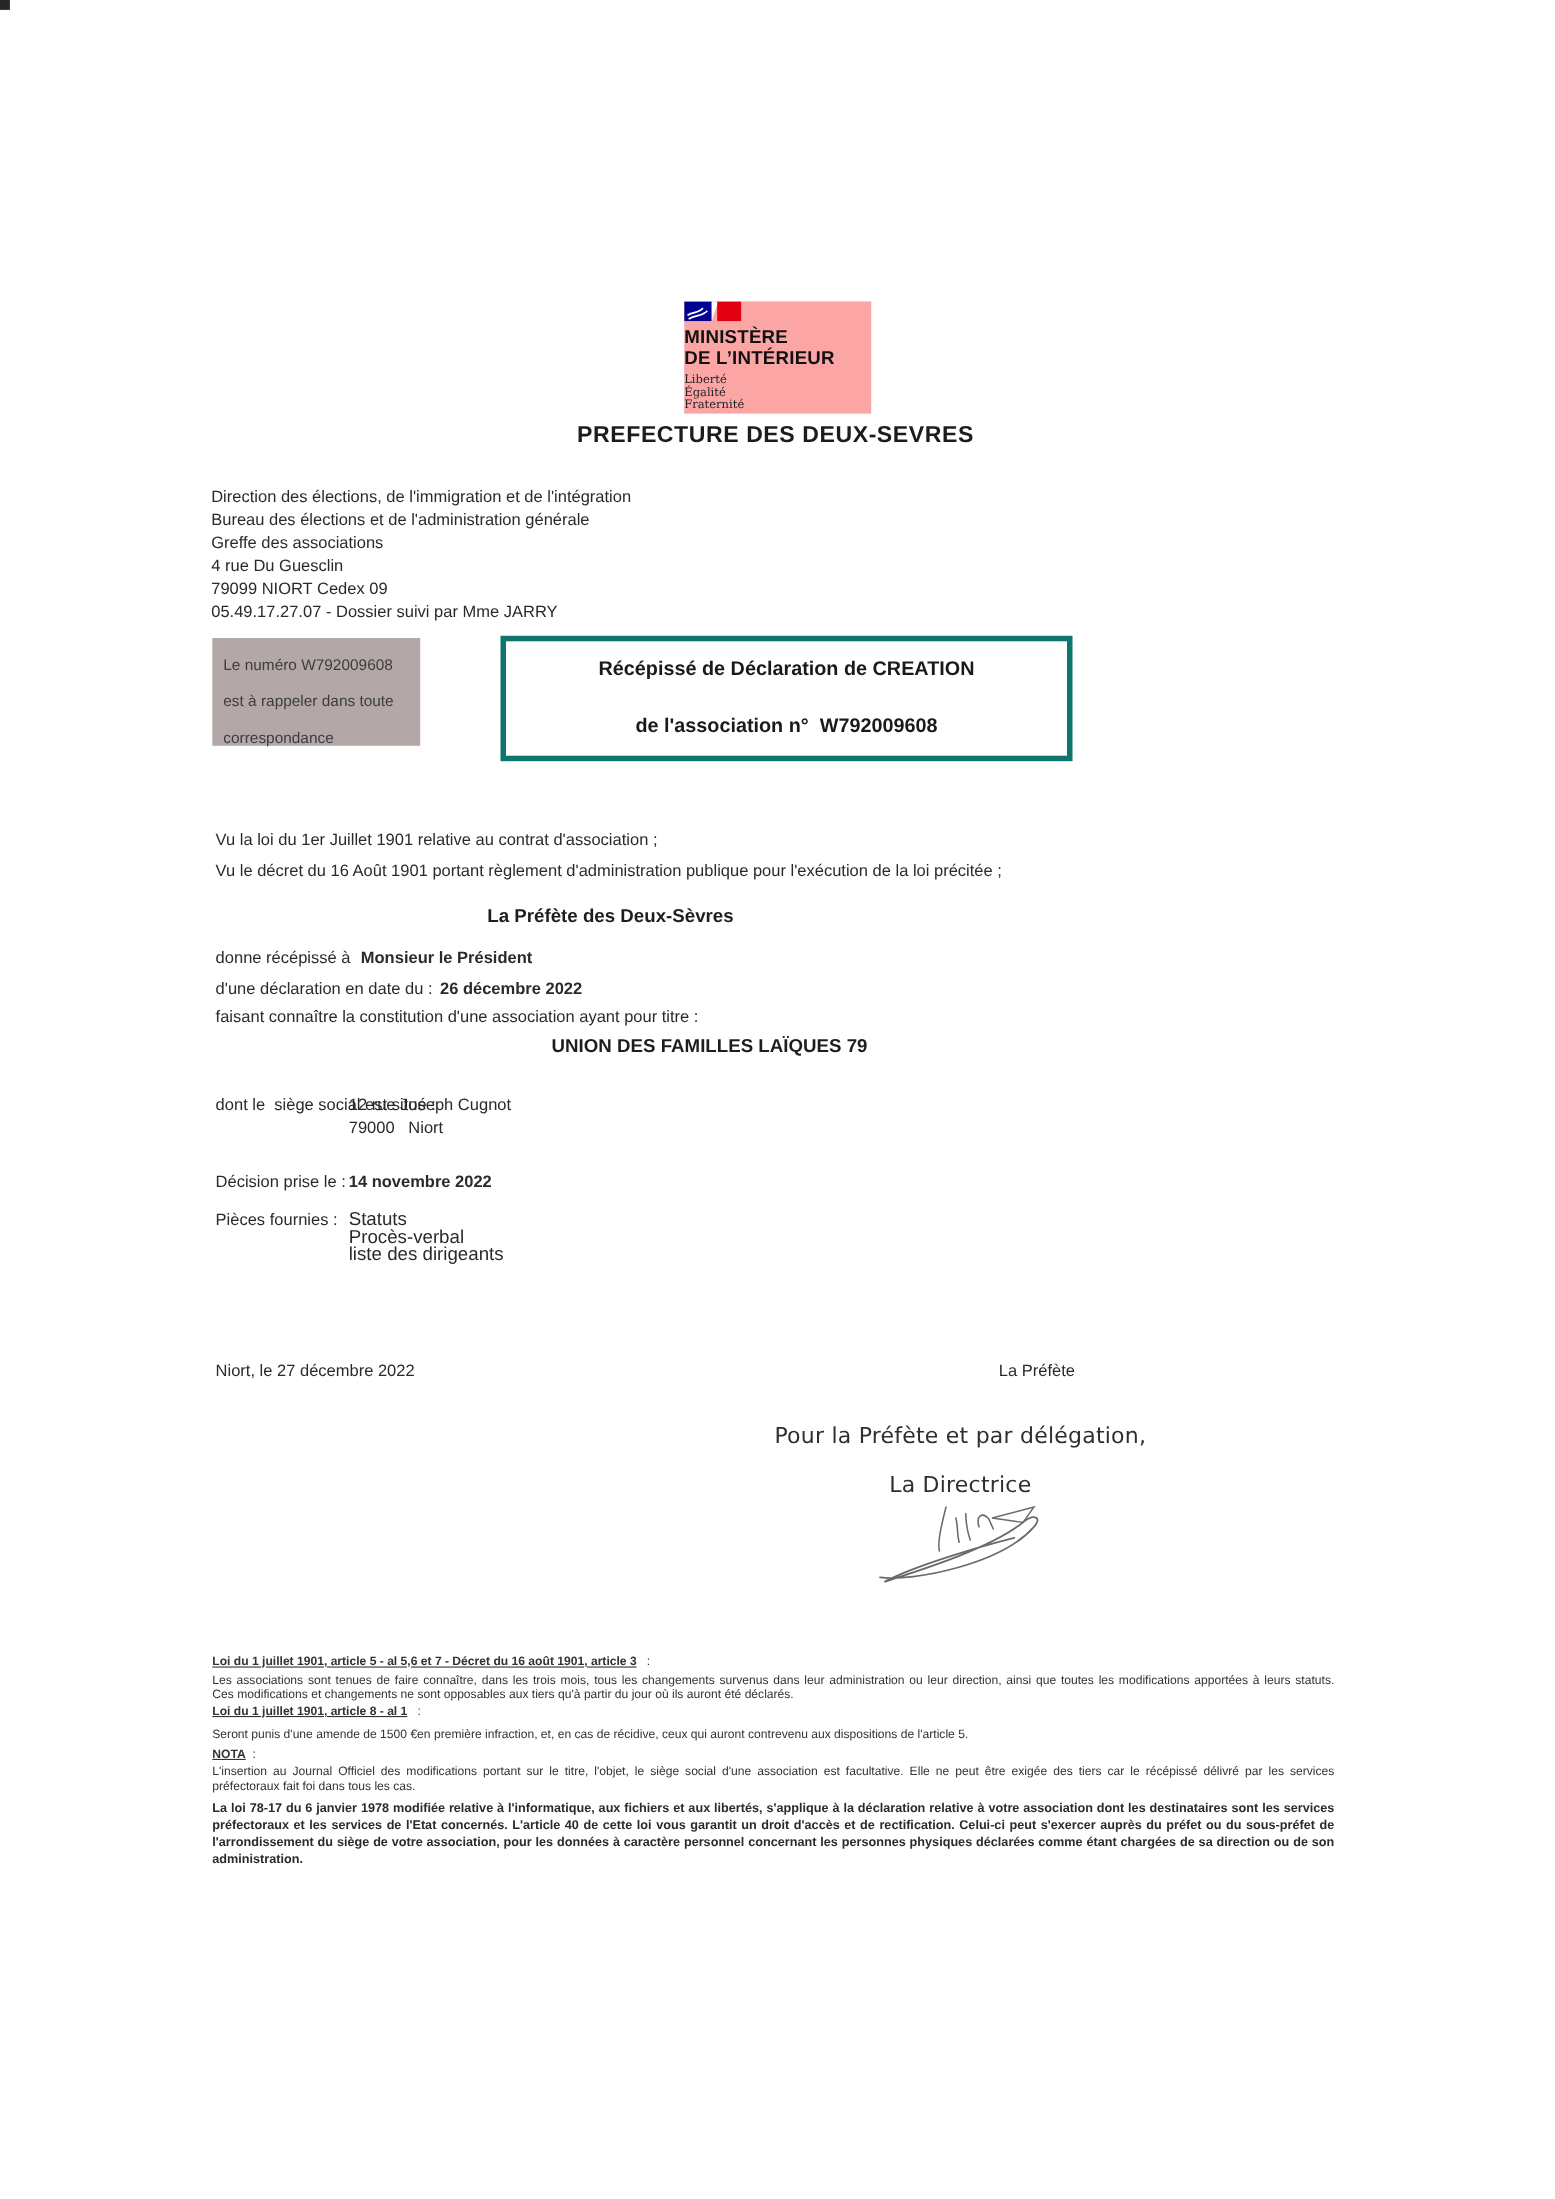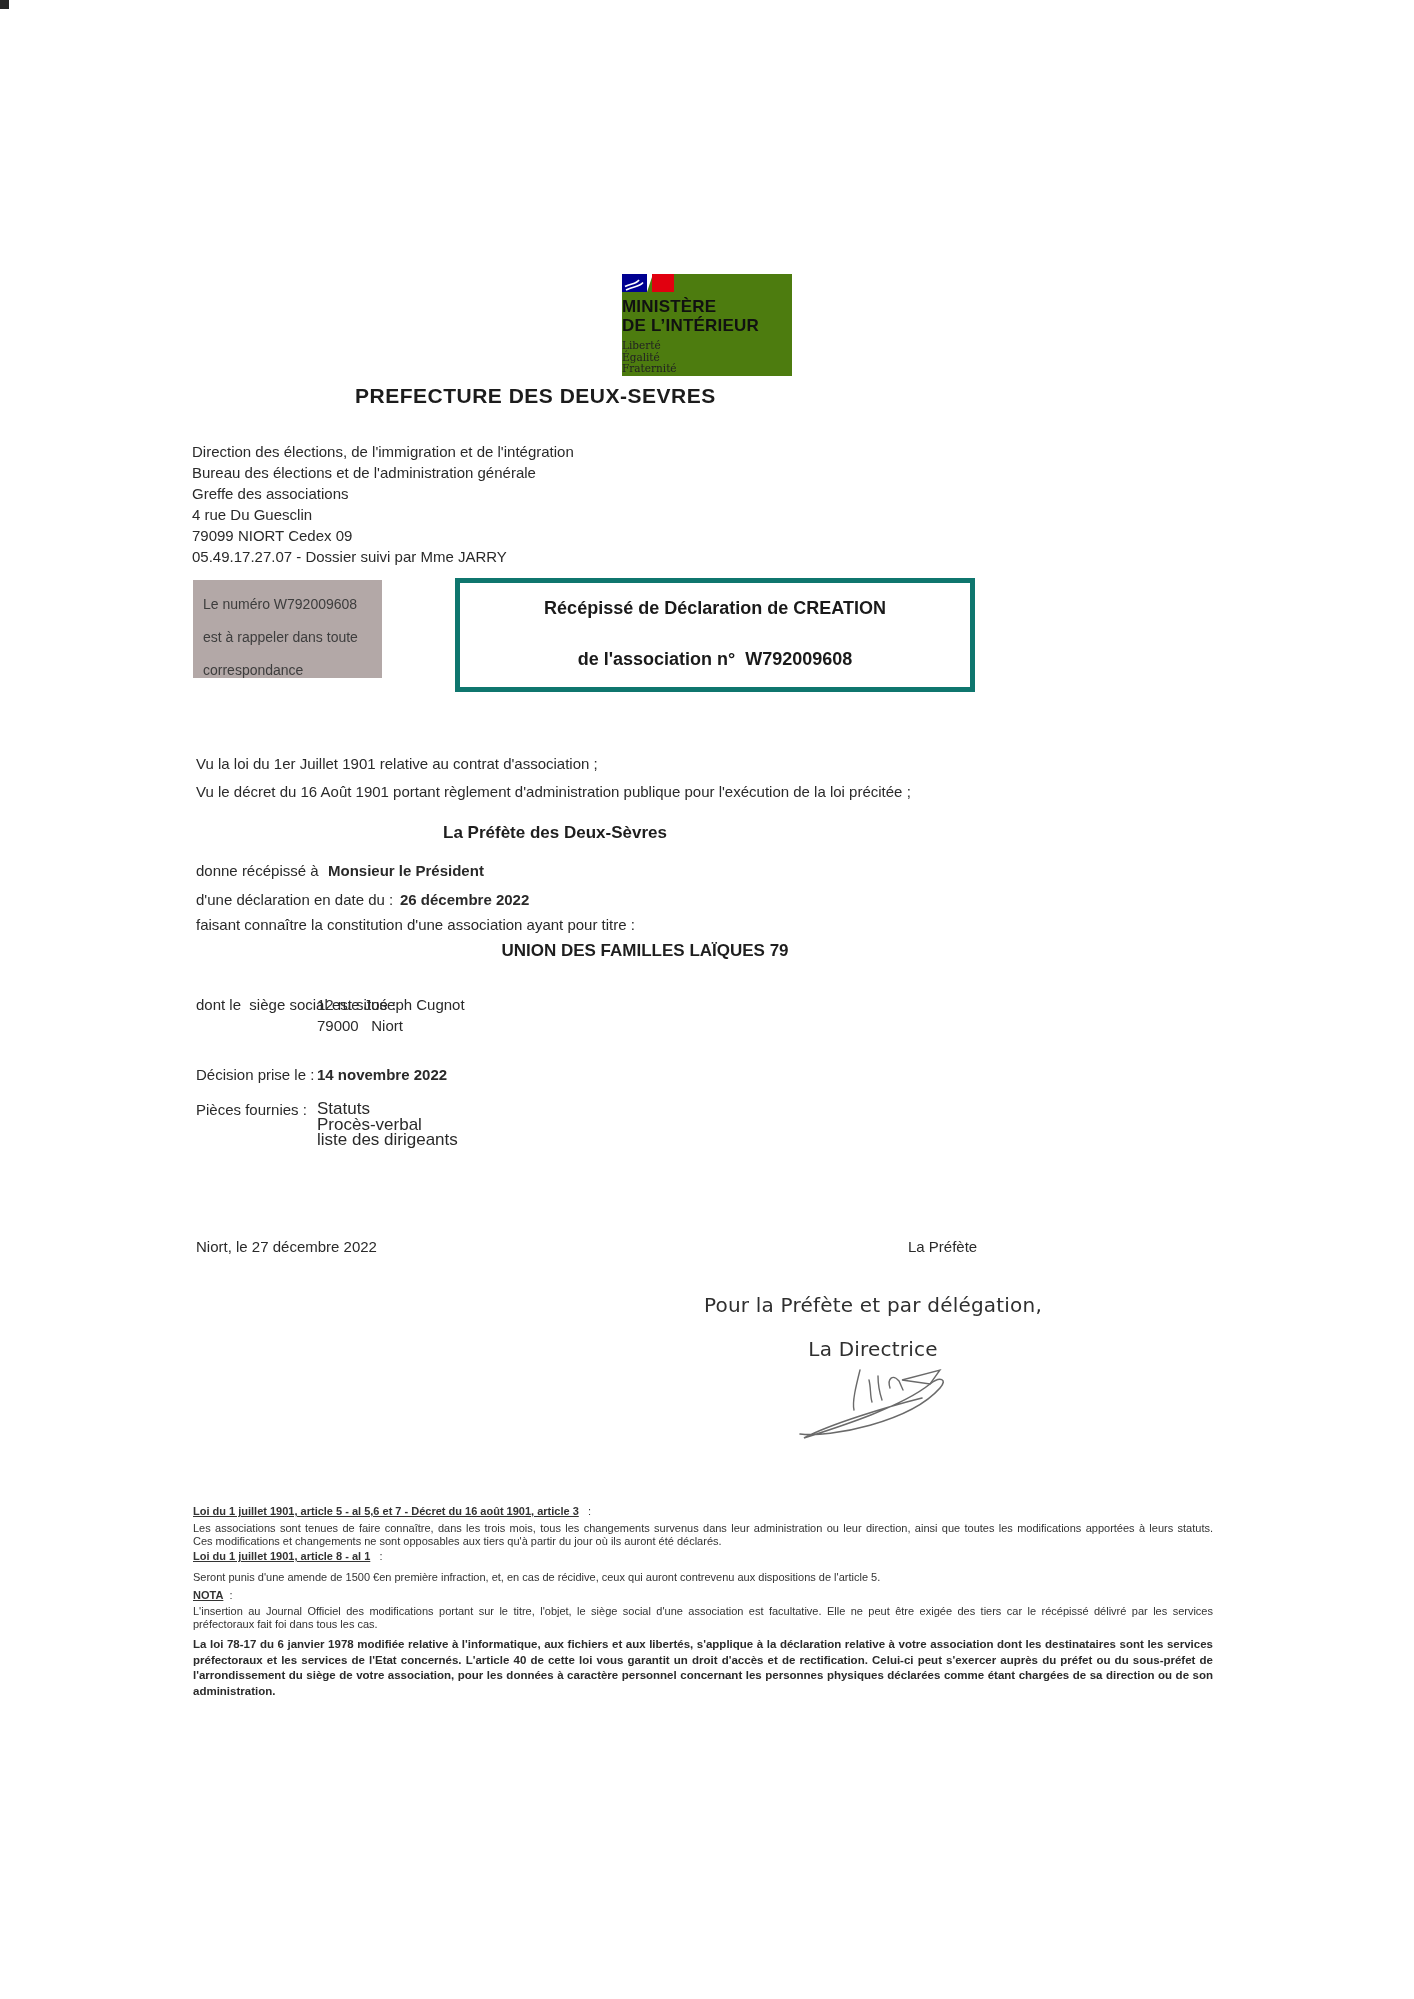--- a/index.html
+++ b/index.html
@@ -5,28 +5,28 @@
   html,body { margin:0; padding:0; background:#ffffff; }
   .page { position:relative; width:1414px; height:1999px; background:#ffffff;
           font-family:"Liberation Sans", sans-serif; color:#222; overflow:hidden; }
   .abs { position:absolute; }
   .pre { white-space:pre-wrap; }
   .body-txt { font-size:15px; color:#2a2a2a; }
   .b { font-weight:bold; }
   .center { text-align:center; }
 
   
-  .logo-box { left:622px; top:274px; width:170px; height:102px; background:#4d7c0f; }
+  .logo-box { left:622px; top:274px; width:170px; height:102px; background:#fca5a5; }
   .flag { display:flex; width:52px; height:18px; margin-bottom:5px; }
   .ministry { font-size:17px; font-weight:bold; color:#111; line-height:19px; letter-spacing:0.2px; }
   .motto { font-family:"DejaVu Serif", serif; font-size:10.5px;
            color:#222; line-height:11.5px; margin-top:5px; }
 
   .prefecture { left:355px; top:384px; width:700px; font-size:21px; font-weight:bold;
-                letter-spacing:0.5px; color:#1c1c1c; text-align:left; }
+                letter-spacing:0.5px; color:#1c1c1c; text-align:center; }
 
   .sender { left:192px; top:441px; font-size:15px; line-height:21px; color:#2a2a2a; }
 
   .ref-box { left:193px; top:580px; width:169px; height:82px; background:#b3a8a7;
              padding:8px 10px; font-size:14px; color:#3d3d3d; line-height:33px; }
 
   .title-box { left:455px; top:578px; width:510px; height:104px; border:5px solid #0f766e;
                text-align:center; font-size:18px; font-weight:bold; color:#1a1a1a; }
   .title-box .l1 { padding-top:15px; }
   .title-box .l2 { margin-top:30px; }

